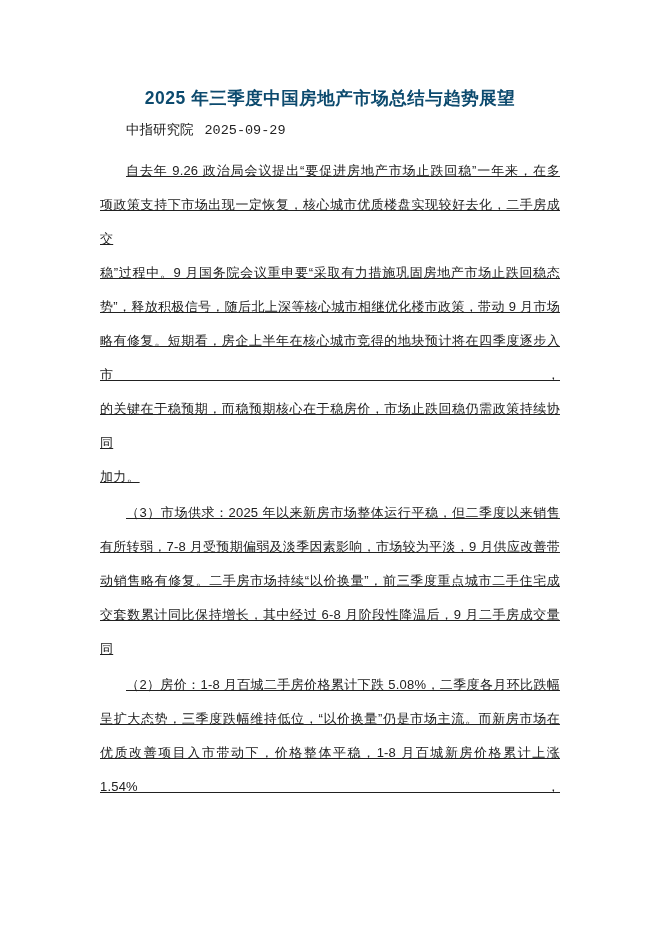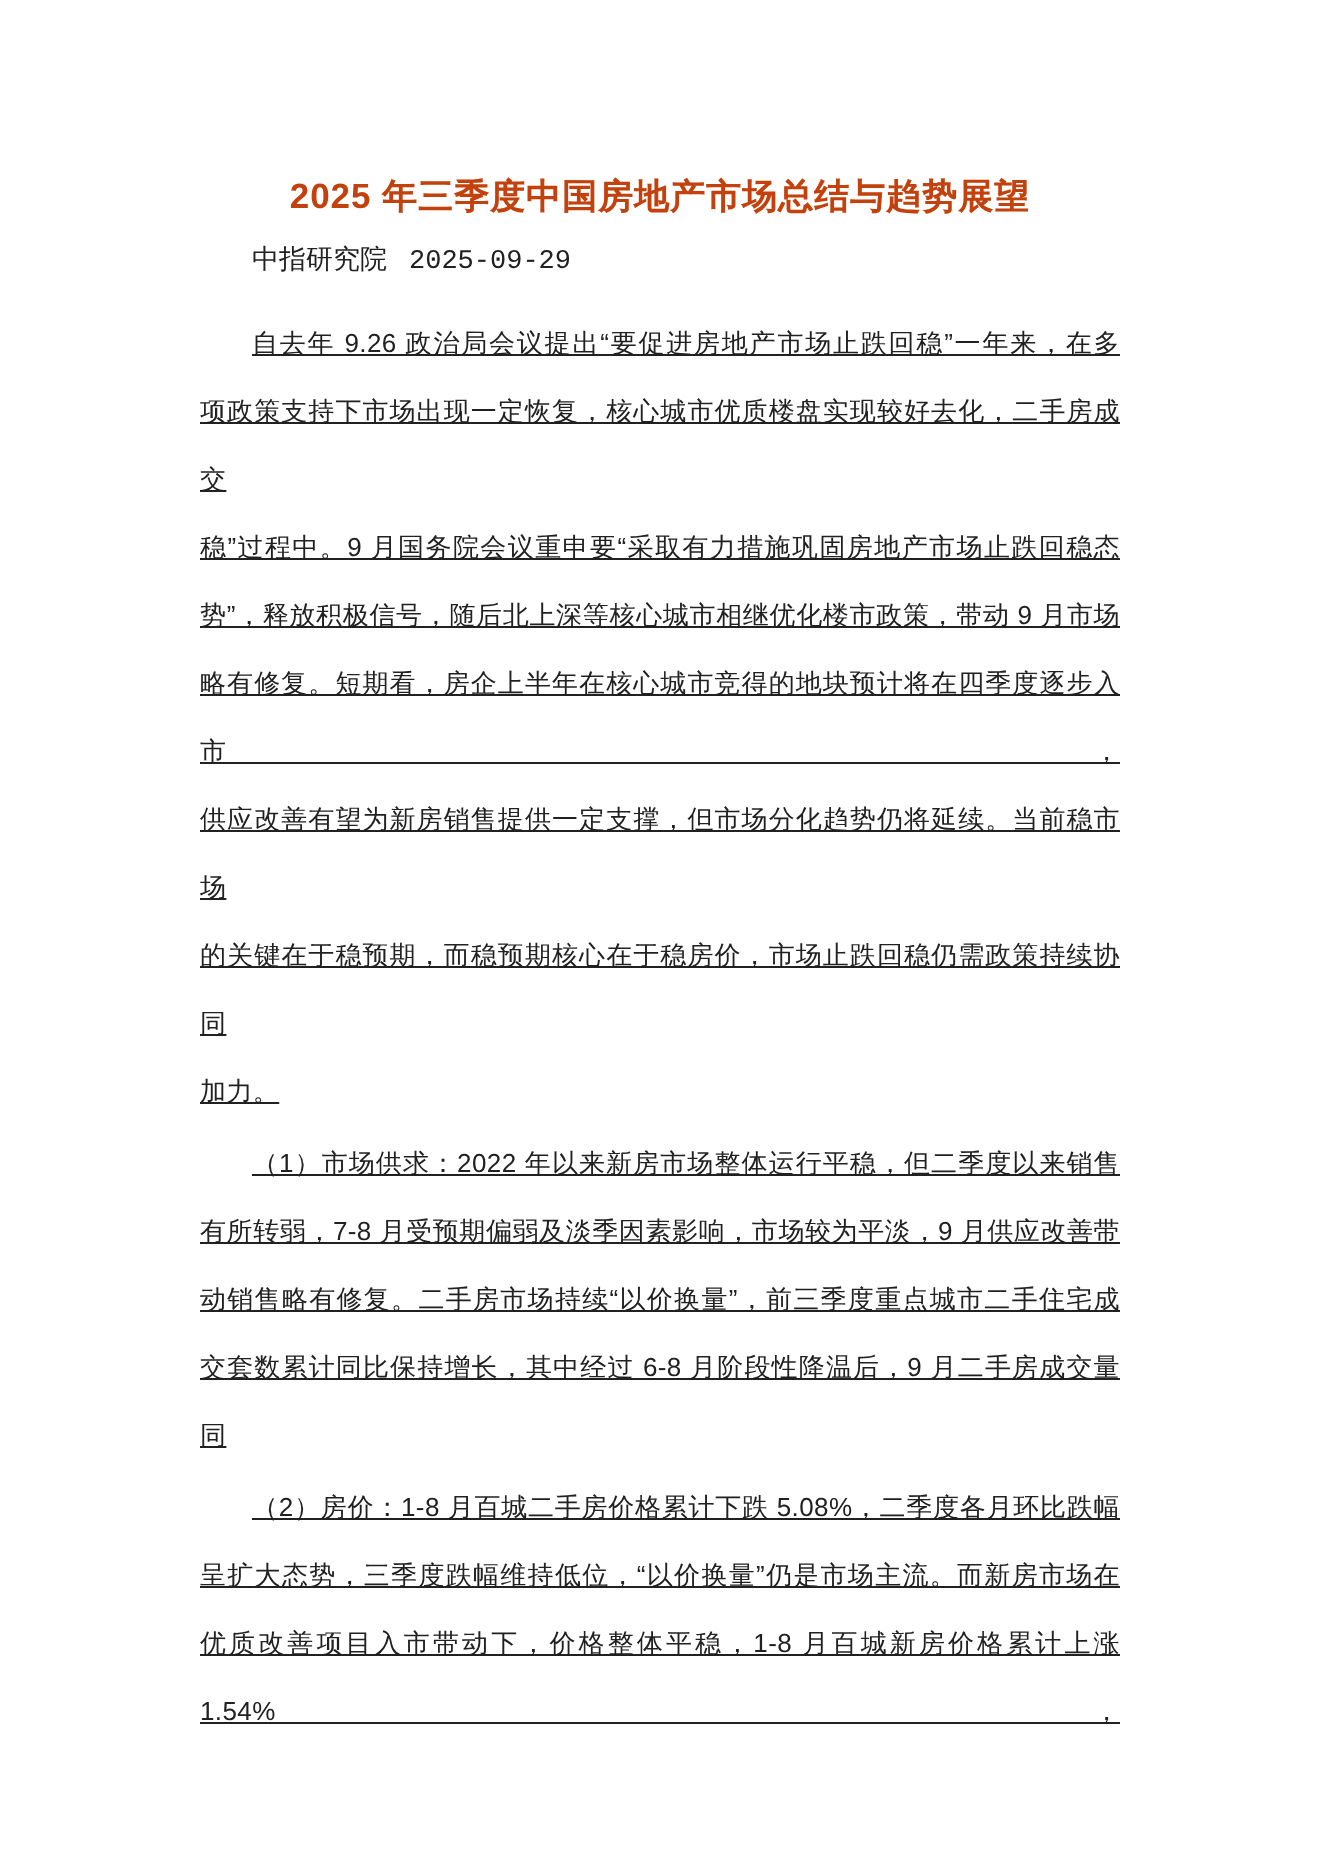--- a/index.html
+++ b/index.html
@@ -57,39 +57,38 @@
     text-indent: 2em;
   }
   .line.para-end {
     text-align-last: left;
   }
 </style>
 </head>
 <body style="color: rgb(33, 33, 33); background: rgb(255, 255, 255);">
 
 <div class="page">
-  <h1 class="title" style="color: #c2410c;">2025 年三季度中国房地产市场总结与趋势展望</h1>
+  <h1 class="title" style="color: #0c4a6e;">2025 年三季度中国房地产市场总结与趋势展望</h1>
 
   <div class="byline">
     <span>中指研究院</span><span class="byline-date">2025-09-29</span>
   </div>
 
   <div class="paragraphs">
       <div class="para">
         <div class="line first">自去年 9.26 政治局会议提出“要促进房地产市场止跌回稳”一年来，在多</div>
         <div class="line">项政策支持下市场出现一定恢复，核心城市优质楼盘实现较好去化，二手房成交</div>
         <div class="line">稳”过程中。9 月国务院会议重申要“采取有力措施巩固房地产市场止跌回稳态</div>
         <div class="line">势”，释放积极信号，随后北上深等核心城市相继优化楼市政策，带动 9 月市场</div>
         <div class="line">略有修复。短期看，房企上半年在核心城市竞得的地块预计将在四季度逐步入市，</div>
-        <div class="line">供应改善有望为新房销售提供一定支撑，但市场分化趋势仍将延续。当前稳市场</div>
         <div class="line">的关键在于稳预期，而稳预期核心在于稳房价，市场止跌回稳仍需政策持续协同</div>
         <div class="line para-end">加力。</div>
       </div>
       <div class="para">
-        <div class="line first">（1）市场供求：2022 年以来新房市场整体运行平稳，但二季度以来销售</div>
+        <div class="line first">（3）市场供求：2025 年以来新房市场整体运行平稳，但二季度以来销售</div>
         <div class="line">有所转弱，7-8 月受预期偏弱及淡季因素影响，市场较为平淡，9 月供应改善带</div>
         <div class="line">动销售略有修复。二手房市场持续“以价换量”，前三季度重点城市二手住宅成</div>
         <div class="line">交套数累计同比保持增长，其中经过 6-8 月阶段性降温后，9 月二手房成交量同</div>
       </div>
       <div class="para">
         <div class="line first">（2）房价：1-8 月百城二手房价格累计下跌 5.08%，二季度各月环比跌幅</div>
         <div class="line">呈扩大态势，三季度跌幅维持低位，“以价换量”仍是市场主流。而新房市场在</div>
         <div class="line">优质改善项目入市带动下，价格整体平稳，1-8 月百城新房价格累计上涨 1.54%，</div>
       </div>
     </div>

